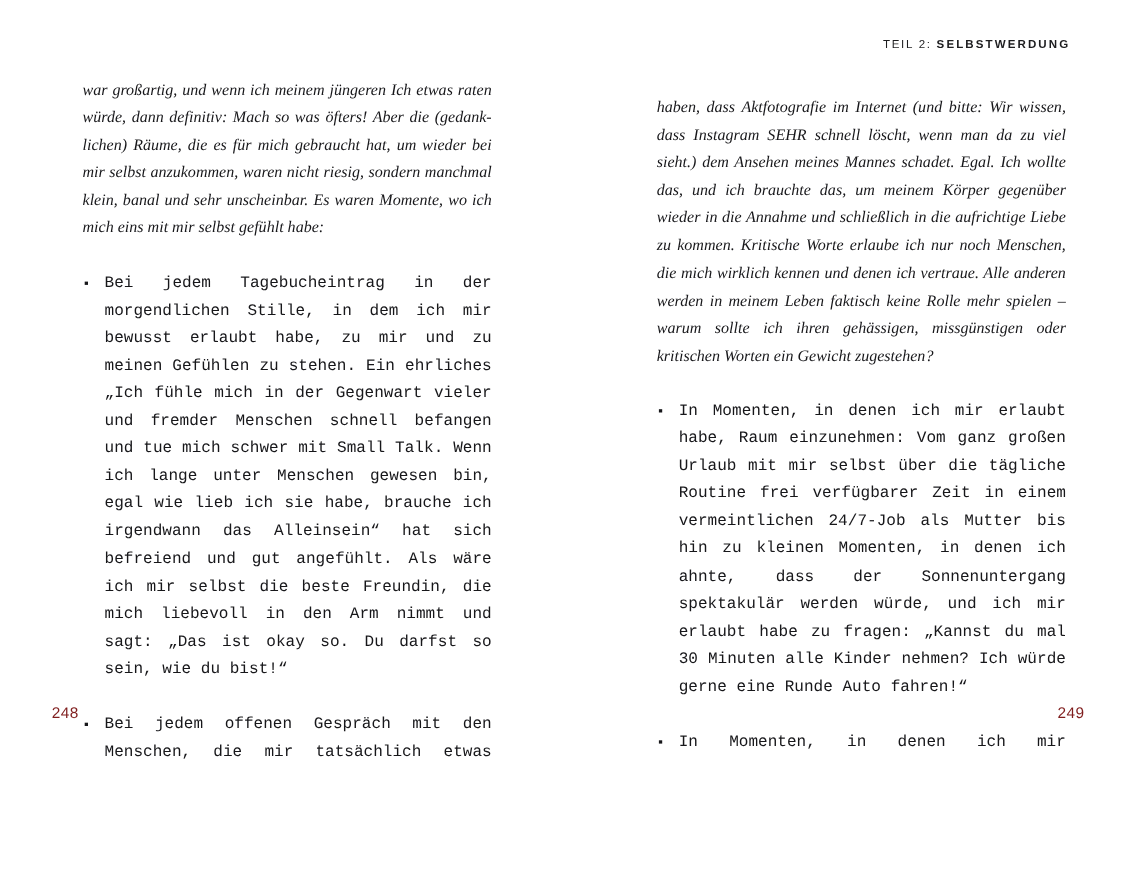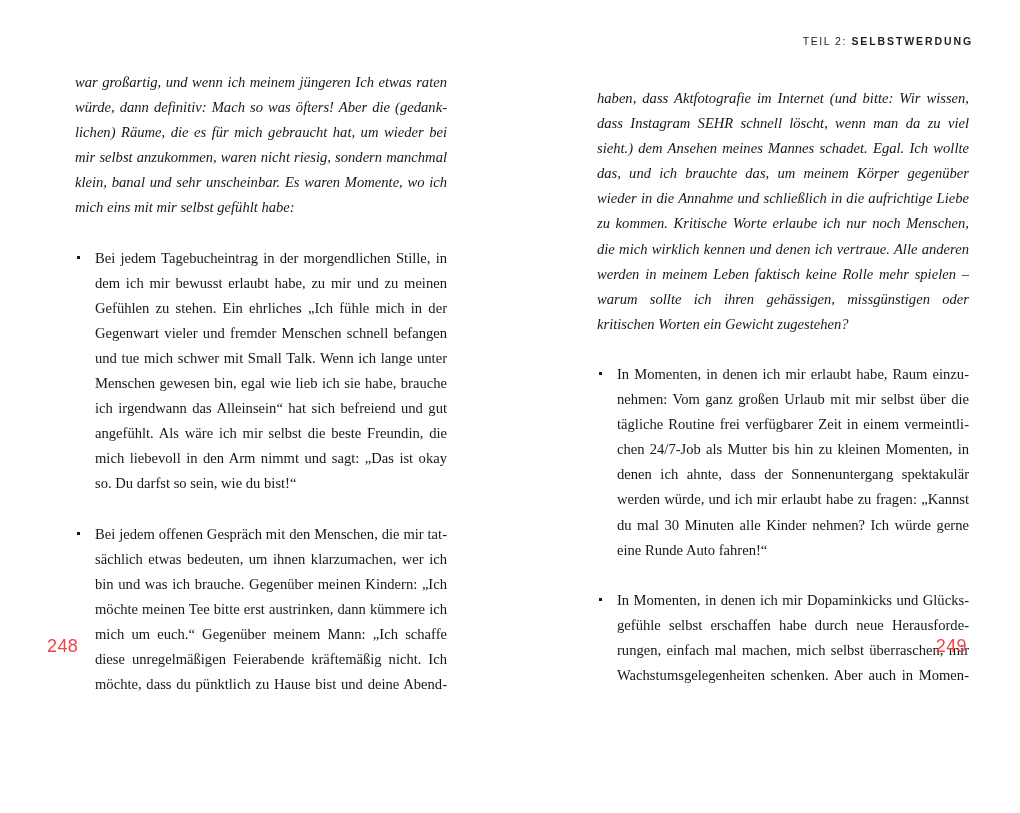--- a/index.html
+++ b/index.html
@@ -85,33 +85,33 @@
     background: #17171a;
     line-height: 0;
     font-size: 0;
   }
 
   
   .folio {
     position: absolute;
     bottom: 37px;
     font-family: "Liberation Sans", "DejaVu Sans", sans-serif;
-    font-size: 18px;
+    font-size: 14px;
     font-weight: 400;
     letter-spacing: 0.4px;
-    color: #ef4444;
+    color: #7f1d1d;
     line-height: 1;
   }
   .folio--left  { left: 47px; }
-  .folio--right { right: 53px; }
+  .folio--right { right: 34px; }
 
   
   .para:last-child, .bullet-item:last-child { text-align-last: left; }
   .col-body > .para { text-align-last: left; font-style: italic; }
-  .bullet-item { text-align-last: left; }
+  .bullet-item { text-align-last: left; font-family: Liberation Mono, monospace; }
 </style>
 </head>
 <body>
 
 <div class="spread">
 
   <div class="running-head">
     <span class="rh-part">TEIL 2:</span><span>&nbsp;</span><span class="rh-strong">SELBSTWERDUNG</span>
   </div>
 

